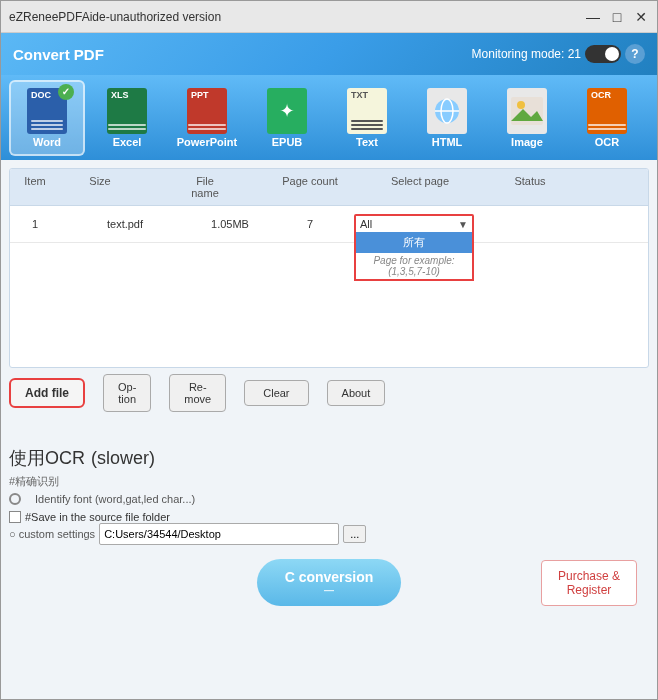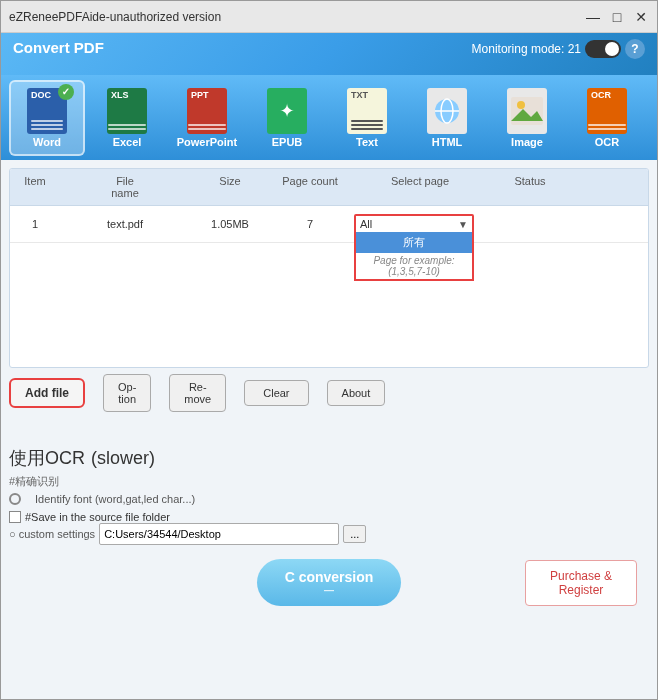--- a/index.html
+++ b/index.html
@@ -43,21 +43,21 @@
       display: flex;
       align-items: center;
       justify-content: center;
       font-size: 14px;
       cursor: pointer;
       color: #333;
     }
     .header-bar {
       background: linear-gradient(135deg, #5bb8f5 0%, #3a9de8 50%, #2180c0 100%);
       display: flex;
-      align-items: flex-start;
+      align-items: center;
       justify-content: space-between;
       padding: 6px 12px;
       flex-shrink: 0;
       height: 42px;
     }
     .convert-pdf-label {
       color: #fff;
       font-size: 15px;
       font-weight: bold;
     }
@@ -524,21 +524,21 @@
       min-width: 140px;
     }
     .convert-btn-sub {
       font-size: 10px;
       color: rgba(255,255,255,0.8);
     }
     .purchase-btn {
       background: #fff;
       border: 1px solid #e8a0a0;
       border-radius: 4px;
-      padding: 8px 24px;
+      padding: 8px 16px;
       font-size: 12px;
       color: #d04040;
       cursor: pointer;
     }
   </style>
 </head>
 <body>
 
 <div class="window">
 
@@ -659,22 +659,22 @@
       </div>
       <span class="format-label">OCR</span>
     </div>
   </div>
 
   <div class="main-content">
 
     <div class="file-table">
       <div class="table-header">
         <div class="th th-item">Item</div>
+        <div class="th th-size">Size</div>
         <div class="th th-filename">File<br>name</div>
-        <div class="th th-size">Size</div>
         <div class="th th-pagecount">Page count</div>
         <div class="th th-selectpage">Select page</div>
         <div class="th th-status">Status</div>
       </div>
 
       <div class="table-row">
         <div class="td td-item">1</div>
         <div class="td td-filename">text.pdf</div>
         <div class="td td-size">1.05MB</div>
         <div class="td td-pagecount">7</div>

